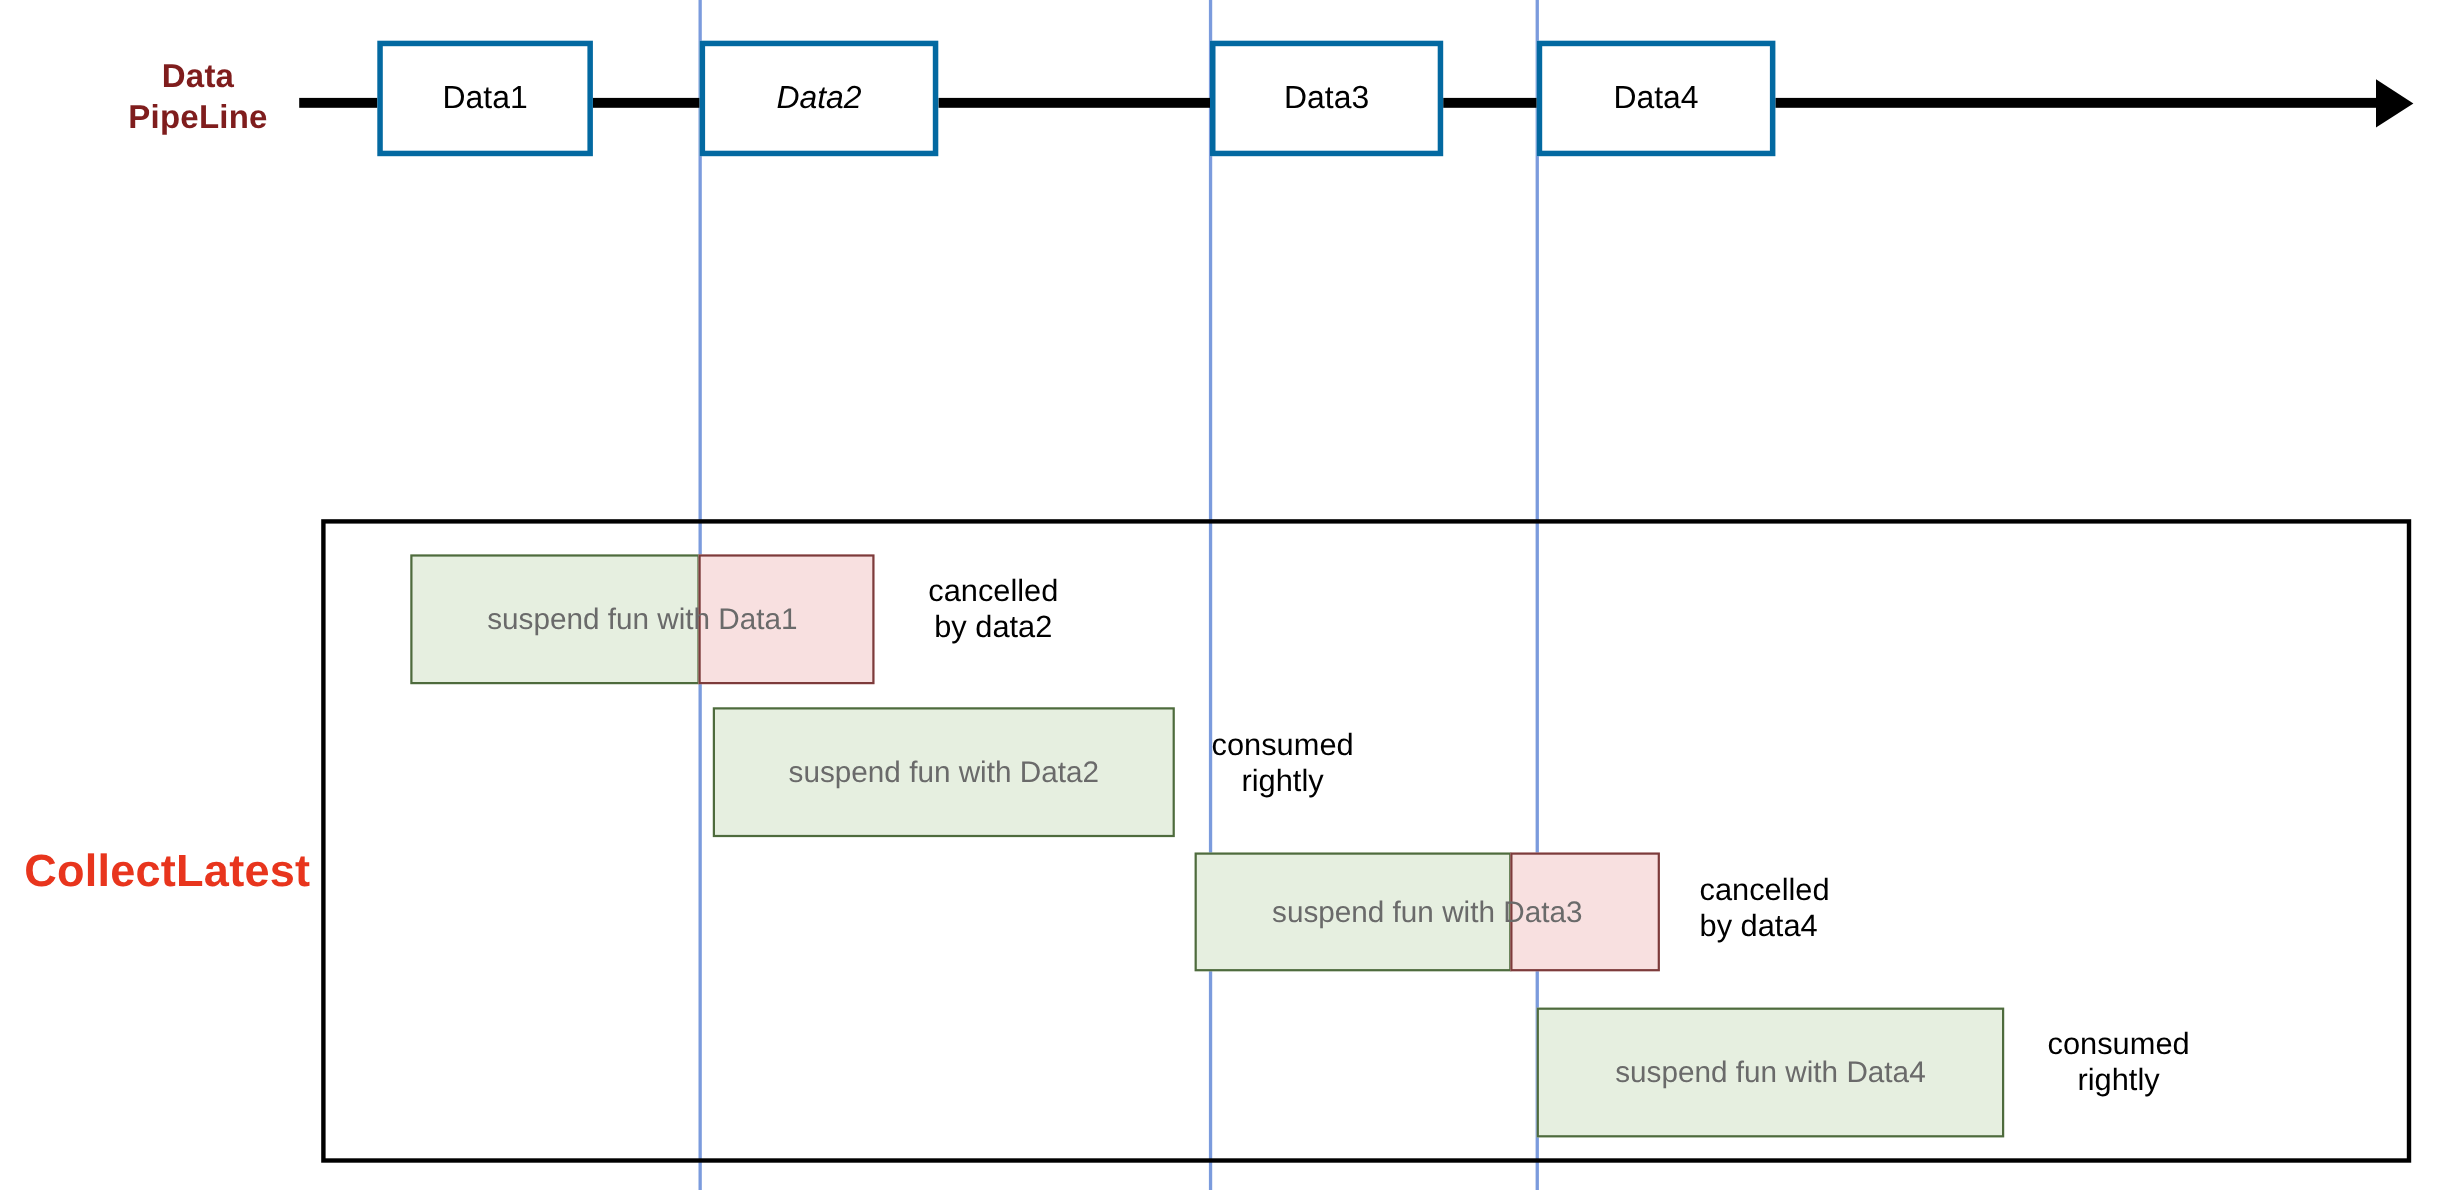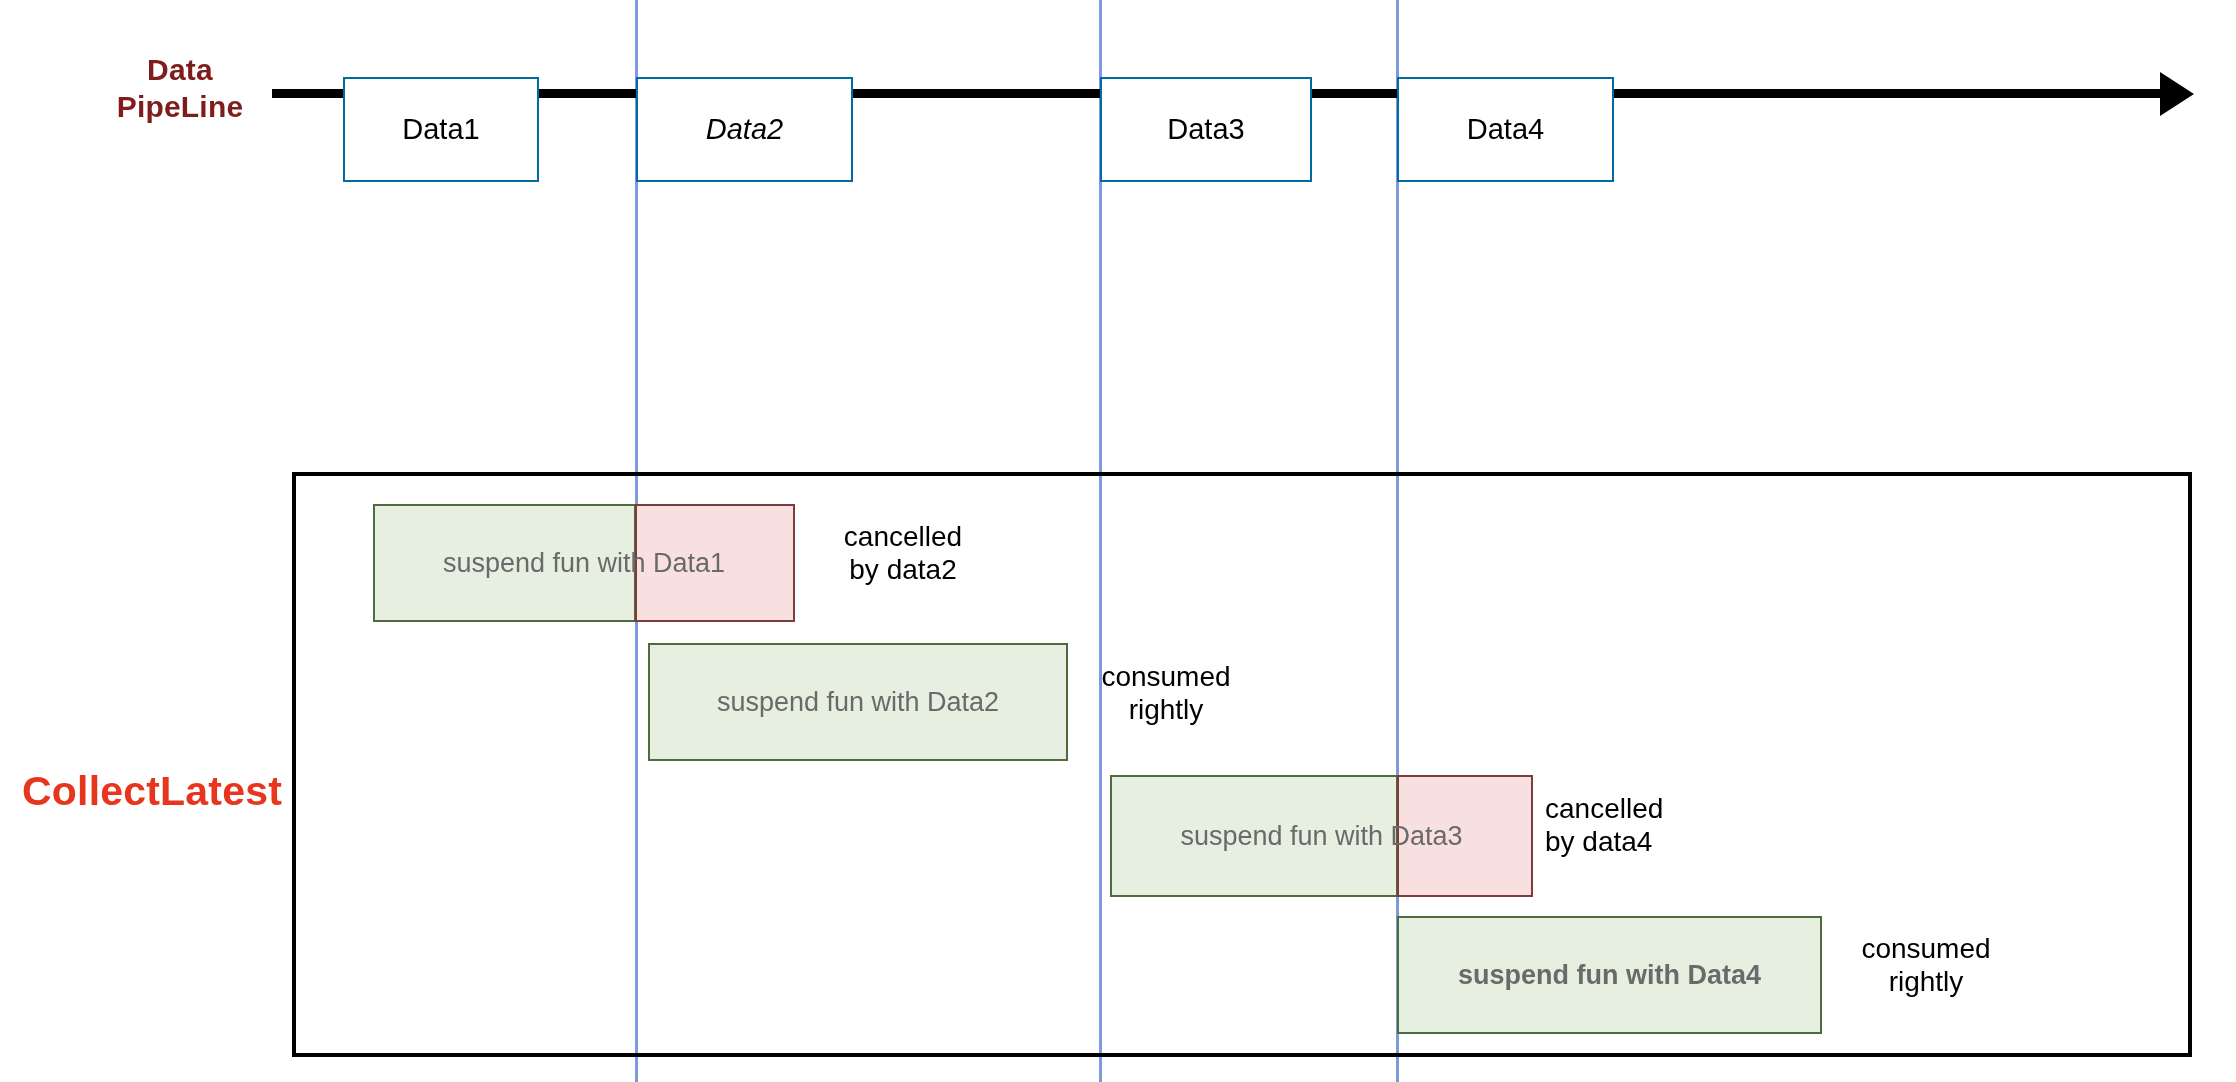--- a/index.html
+++ b/index.html
@@ -11,23 +11,23 @@
   
   .vline{position:absolute;top:0;width:3px;height:1082px;background:#7b9bdd;}
 
   
   .pipe-label{position:absolute;font-weight:bold;font-size:30px;color:#7f1d1d;
               text-align:center;line-height:1.22;letter-spacing:.2px;}
   .pipe-line{position:absolute;background:#000;height:9px;}
   .arrow-head{position:absolute;width:0;height:0;
               border-top:22px solid transparent;border-bottom:22px solid transparent;
               border-left:34px solid #000;}
-  .dbox{position:absolute;border:2px solid #0369a1;background:#fff;
+  .dbox{position:absolute;border:5px solid #0369a1;background:#fff;
         display:flex;align-items:center;justify-content:center;
-        font-size:29px;color:#000;box-sizing:border-box;margin-top:40px;}
+        font-size:29px;color:#000;box-sizing:border-box;}
 
   
   .frame{position:absolute;border:4px solid #000;background:transparent;box-sizing:border-box;}
   .cl-label{position:absolute;font-weight:bold;font-size:41px;color:#e8351d;
             white-space:nowrap;letter-spacing:.2px;}
 
   
   .bar{position:absolute;box-sizing:border-box;}
   .bar-green{position:absolute;left:0;top:0;height:100%;
              background:#e6efe0;border:2px solid #4e6b3d;box-sizing:border-box;}
@@ -90,31 +90,31 @@
 
   <div class="bar" style="left:648px;top:643px;width:420px;height:118px;">
     <div class="bar-green" style="width:100%;"></div>
     <div class="bar-text">suspend fun with Data2</div>
   </div>
   <div class="note c" style="left:1071px;top:660px;width:190px;">
     <div>consumed</div>
     <div>rightly</div>
   </div>
 
-  <div class="bar" style="left:1110px;top:775px;width:423px;height:122px;">
+  <div class="bar" style="left:1086px;top:775px;width:423px;height:108px;">
     <div class="bar-green" style="width:288px;"></div>
     <div class="bar-pink" style="left:287px;width:136px;"></div>
     <div class="bar-text">suspend fun with Data3</div>
   </div>
   <div class="note l" style="left:1545px;top:792px;width:220px;">
     <div>cancelled</div>
     <div>by data4</div>
   </div>
 
-  <div class="bar" style="left:1397px;top:916px;width:425px;height:118px;font-weight:bold;">
+  <div class="bar" style="left:1397px;top:916px;width:425px;height:118px;">
     <div class="bar-green" style="width:100%;"></div>
     <div class="bar-text">suspend fun with Data4</div>
   </div>
   <div class="note c" style="left:1826px;top:932px;width:200px;">
     <div>consumed</div>
     <div>rightly</div>
   </div>
 
 </div>
 

